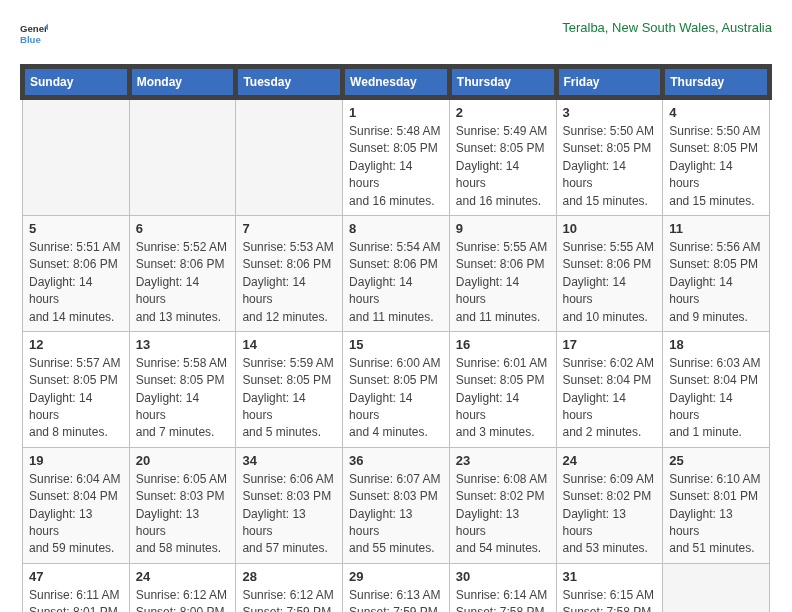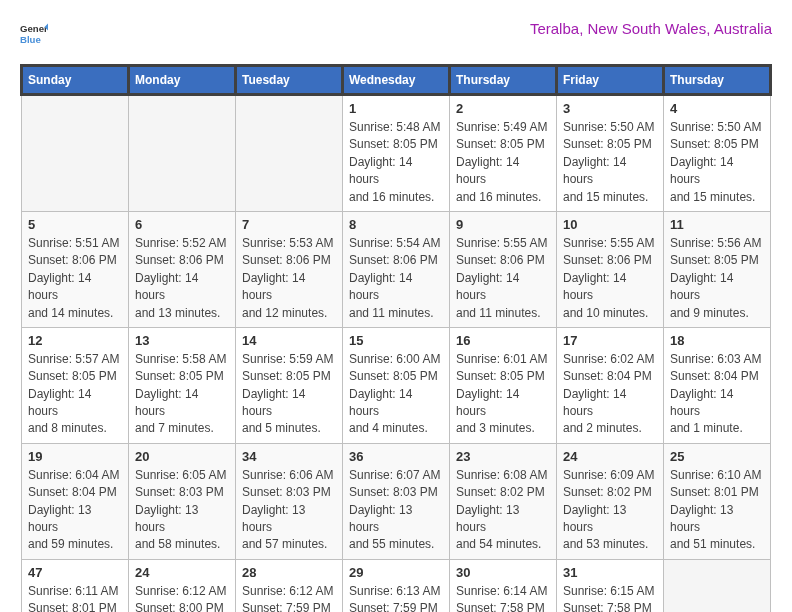--- a/index.html
+++ b/index.html
@@ -27,36 +27,36 @@
     }
     .title-block {
       text-align: right;
     }
     .month-title {
       font-size: 32px;
       font-weight: bold;
       color: #333;
     }
     .subtitle {
-      font-size: 15px;
-      color: #a21caf;
+      font-size: 13px;
+      color: #15803d;
     }
     .calendar {
       width: 100%;
       border-collapse: collapse;
       font-size: 11px;
     }
     .calendar th {
       background-color: #3a6ebf;
       color: #fff;
       text-align: left;
       padding: 6px 5px;
       font-size: 12px;
       font-weight: bold;
-      border: 3px solid #404040;
+      border: 5px solid #404040;
     }
     .calendar td {
       border: 1px solid #c0c0c0;
       vertical-align: top;
       padding: 5px 6px;
       width: calc(100% / 7);
       min-height: 80px;
       background: #fff;
     }
     .calendar td.empty {

